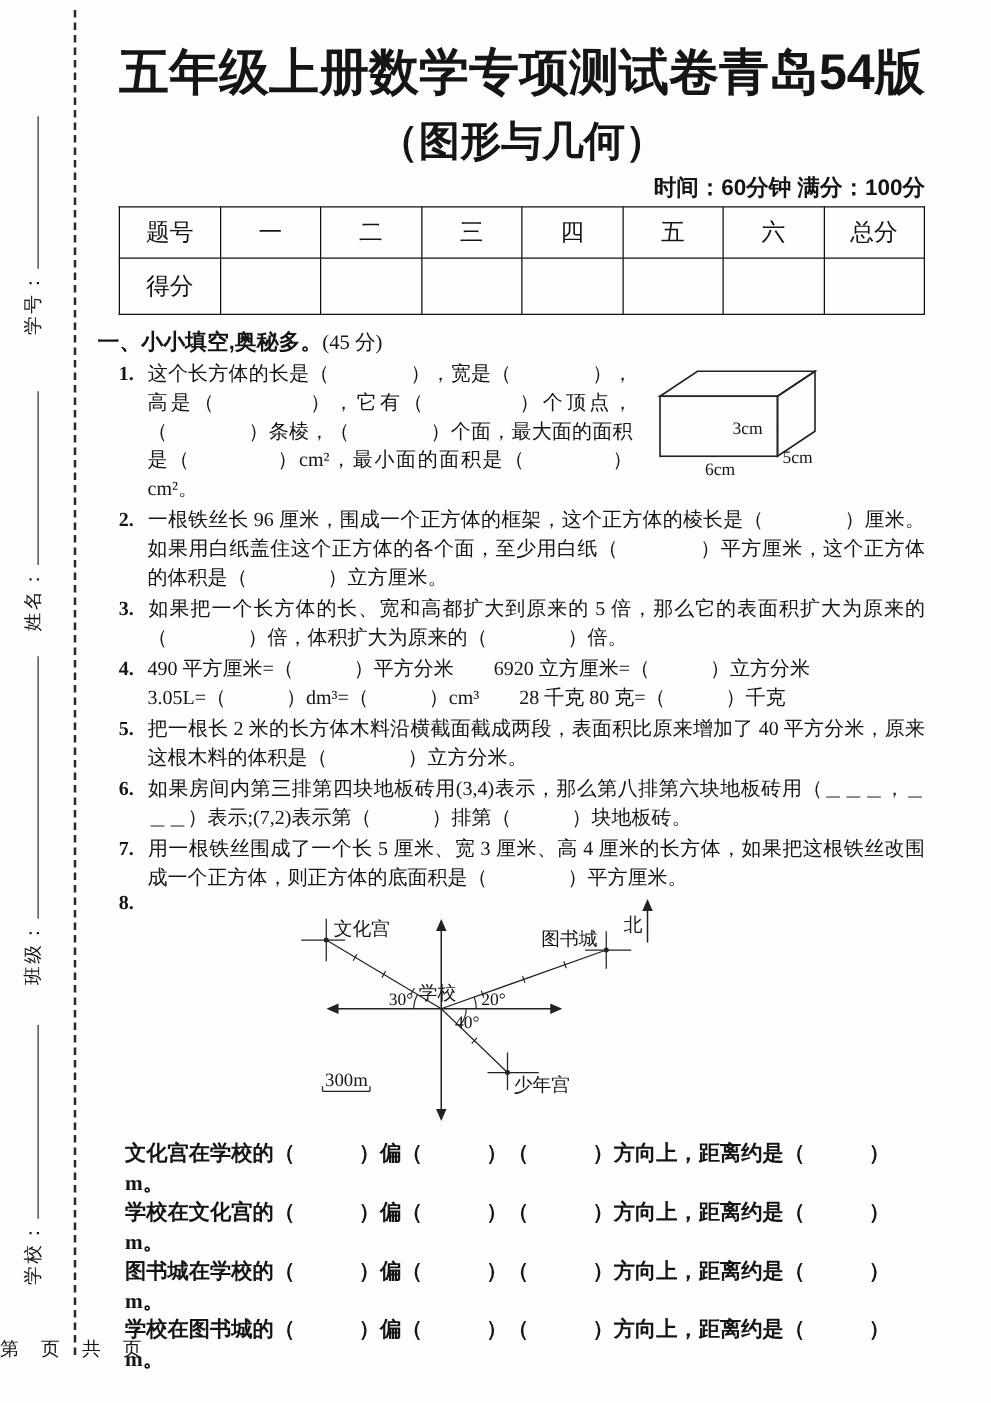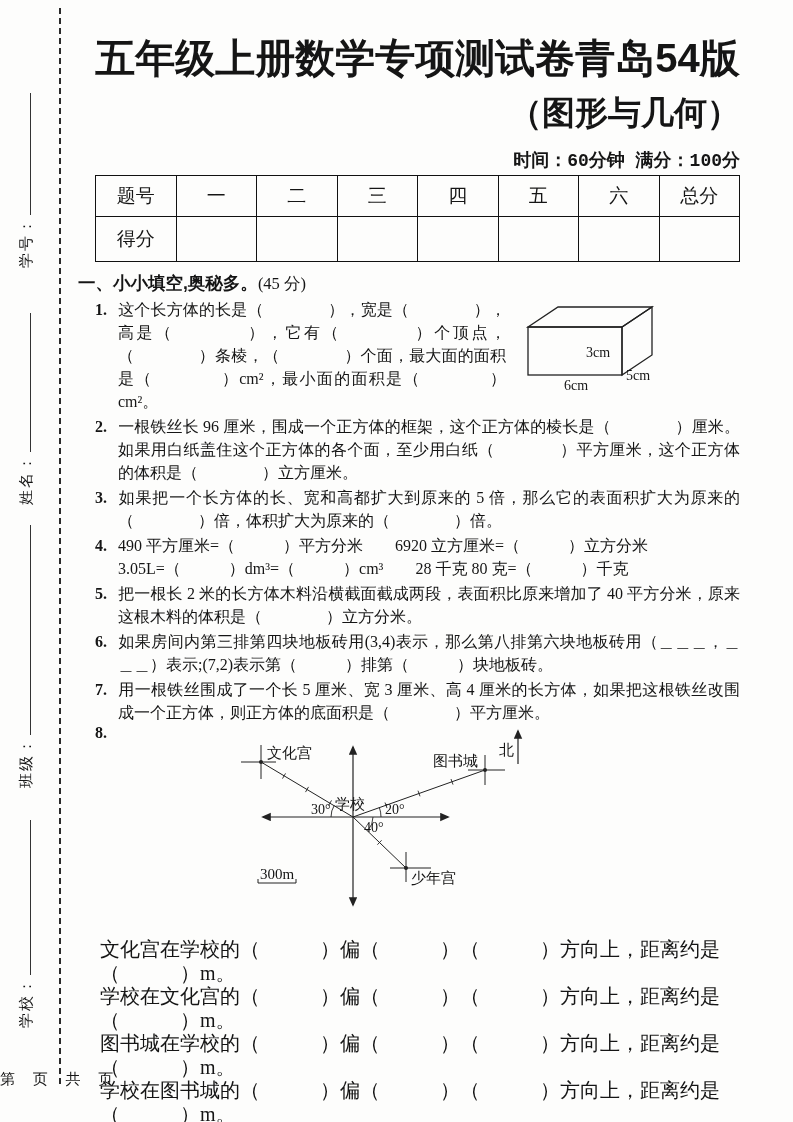--- a/index.html
+++ b/index.html
@@ -16,25 +16,25 @@
   .seal-label{letter-spacing:2px;}
   .seal-blank{display:inline-block;height:16px;border-bottom:1.5px solid #333;margin-left:2px;}
   
   .content{position:absolute;left:95px;top:32px;width:645px;}
   .title{
     font-family:"Liberation Sans","DejaVu Sans",sans-serif;font-weight:bold;
     font-size:40px;line-height:52px;text-align:center;letter-spacing:0px;
   }
   .subtitle{
     font-family:"Liberation Sans","DejaVu Sans",sans-serif;font-weight:bold;
-    font-size:33px;line-height:46px;text-align:right;margin-top:6px;
+    font-size:33px;line-height:46px;text-align:center;margin-top:6px;
   }
   .meta{
-    font-family:Liberation Mono, monospace;font-weight:bold;
-    font-size:18px;text-align:right;margin-top:12px;margin-bottom:3px;
+    font-family:Liberation Sans, sans-serif;font-weight:bold;
+    font-size:18px;text-align:right;margin-top:2px;margin-bottom:3px;
   }
   table.score{border-collapse:collapse;table-layout:fixed;width:100%;padding-left:24px;}
   table.score td{
     border:1.6px solid #111;text-align:center;font-size:19px;padding:0;
   }
   tr.r1 td{height:40px;}
   tr.r2 td{height:44px;}
   
   .sec-head{
     margin:9px 0 3px -17px;font-size:17.5px;
@@ -44,21 +44,21 @@
   .q{
     font-size:16px;line-height:23px;text-align:justify;
     padding-left:23px;margin-bottom:2px;
   }
   .qn{display:inline-block;width:23px;margin-left:-23px;font-weight:bold;}
   .cuboid{float:right;margin:2px 60px 4px 14px;}
   
   .q8{position:relative;margin-top:2px;}
   .q8 .qn8{position:absolute;left:0;top:2px;font-weight:bold;font-size:16px;}
   .mapfig{display:block;margin-left:138px;margin-top:-4px;}
-  .fill-lines{margin:21px 0 0 5px;font-size:20px;line-height:23.5px;}
+  .fill-lines{margin:4px 0 0 5px;font-size:17px;line-height:23.5px;font-weight:bold;}
   svg text{font-family:"Liberation Serif","DejaVu Serif",serif;fill:#151515;}
   
   .footer{
     position:absolute;left:0;right:0;top:1070px;text-align:left;
     font-size:15px;letter-spacing:4px;word-spacing:6px;
   }
 </style>
 </head>
 <body>
 

